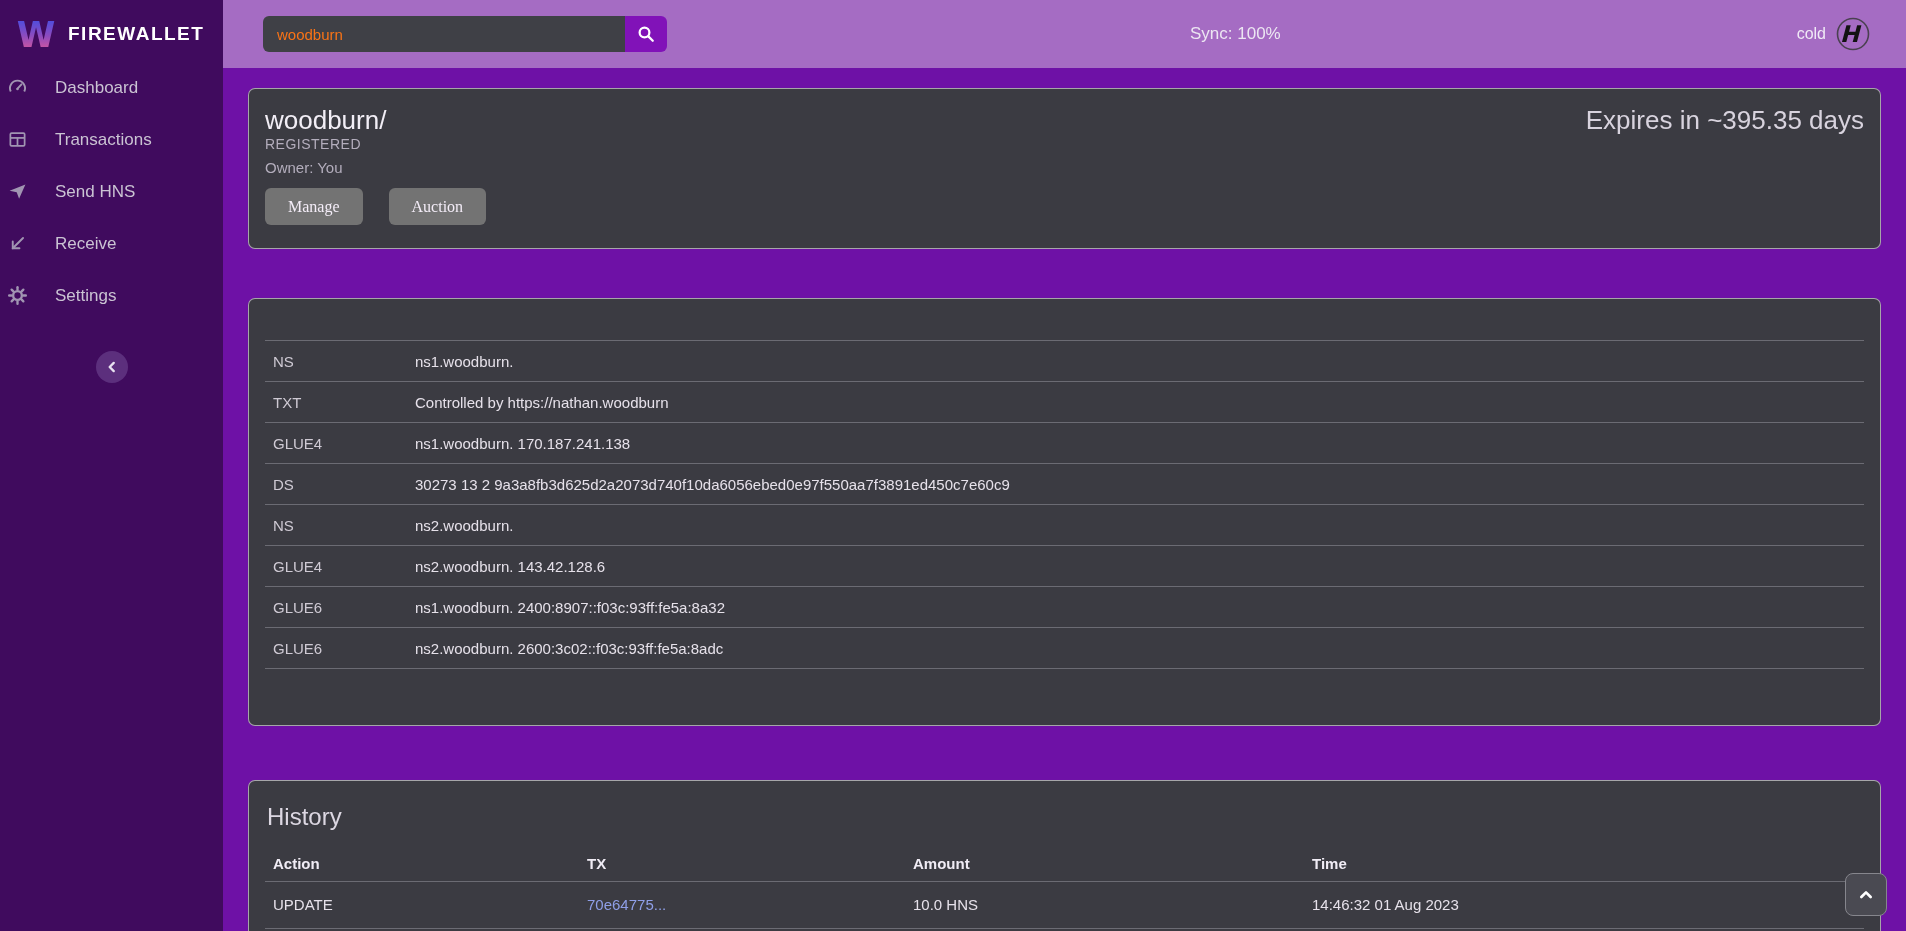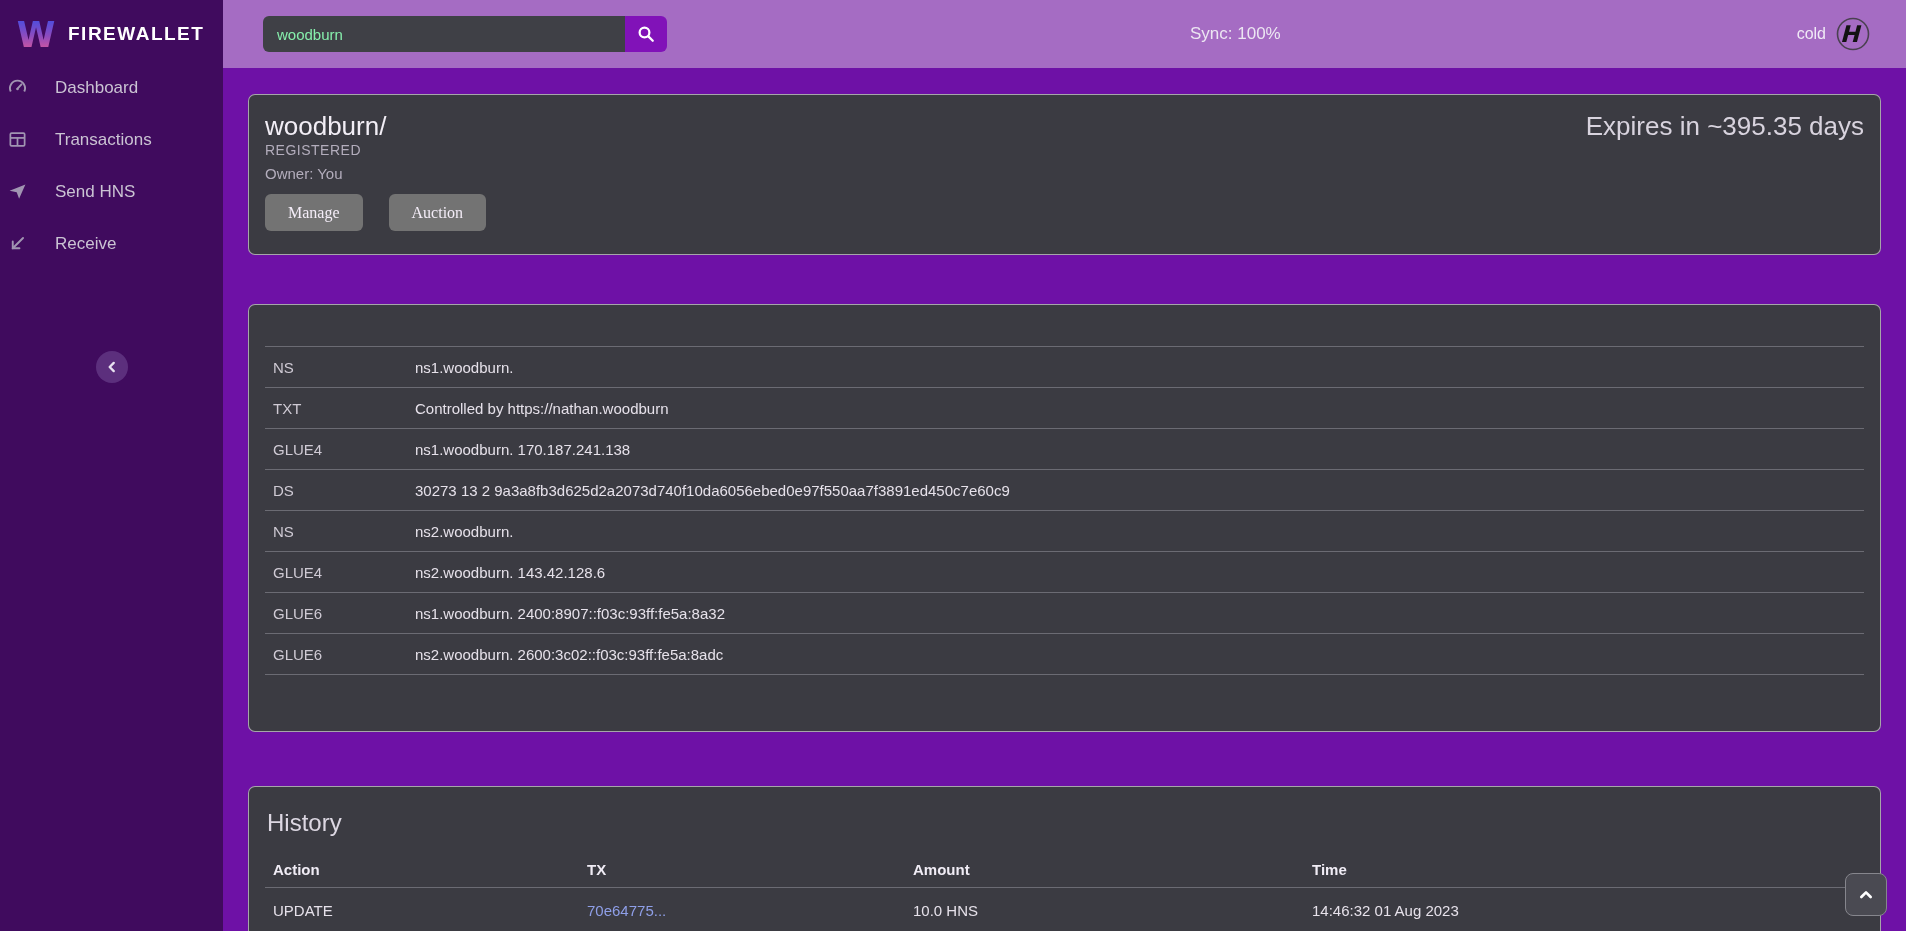--- a/index.html
+++ b/index.html
@@ -36,21 +36,21 @@
   }
 
   
   .topbar {
     position: absolute; left: 223px; top: 0; width: 1683px; height: 68px;
     background: #a56cc3; display: flex; align-items: center;
   }
   .search-group { display: flex; margin-left: 40px; height: 36px; }
   .search-input {
     width: 362px; height: 36px; background: #3f4046; border: none;
-    border-radius: 6px 0 0 6px; color: #86efac; font-size: 15px;
+    border-radius: 6px 0 0 6px; color: #f97316; font-size: 15px;
     padding: 8px 14px; outline: none; font-family: "Liberation Sans", sans-serif;
   }
   .search-btn {
     width: 42px; height: 36px; background: #8112b8; border: none;
     border-radius: 0 6px 6px 0; cursor: pointer;
     display: flex; align-items: center; justify-content: center;
   }
   .sync-label {
     position: absolute; left: 967px; top: 0; height: 68px;
     display: flex; align-items: center; color: #ece6f2; font-size: 17px;
@@ -58,21 +58,21 @@
   .wallet-group {
     position: absolute; right: 36px; top: 0; height: 68px;
     display: flex; align-items: center; gap: 10px;
   }
   .wallet-name { color: #f0eaf6; font-size: 16px; }
   .wallet-icon { width: 34px; height: 34px; display: block; }
 
   
   .main {
     position: absolute; left: 223px; top: 68px; width: 1683px; height: 863px;
-    padding: 26px 25px 0 25px; overflow: hidden;
+    padding: 20px 25px 0 25px; overflow: hidden;
   }
   .card {
     background: #3b3b42; border: 1px solid rgba(255,255,255,0.55);
     border-radius: 7px; color: #e9e4ef; padding: 14px 16px;
   }
   .card-domain { height: 161px; margin-bottom: 49px; display: flex; justify-content: space-between; }
   .card-dns { height: 428px; margin-bottom: 54px; }
   .card-history { height: 260px; }
 
   
@@ -156,20 +156,37 @@
       </svg>
       <span class="lbl">Send HNS</span>
     </div>
     <div class="nav-item">
       <svg class="nav-icon" viewBox="0 0 24 24" fill="none" stroke="#a195b2" stroke-width="2.4" stroke-linecap="round">
         <line x1="19" y1="5" x2="6" y2="18"></line>
         <polyline points="6,9.5 6,18 14.5,18" fill="none"></polyline>
       </svg>
       <span class="lbl">Receive</span>
     </div>
+    <div class="nav-item">
+      <svg class="nav-icon" viewBox="0 0 24 24" fill="none" stroke="#a195b2">
+        <circle cx="12" cy="12" r="5.5" stroke-width="3"></circle>
+        <g stroke-width="3" stroke-linecap="round">
+          <line x1="12" y1="1.5" x2="12" y2="4.5"></line>
+            <line x1="12" y1="19.5" x2="12" y2="22.5"></line>
+          <line x1="1.5" y1="12" x2="4.5" y2="12"></line>
+            <line x1="19.5" y1="12" x2="22.5" y2="12"></line>
+          <line x1="4.6" y1="4.6" x2="6.7" y2="6.7"></line>
+            <line x1="17.3" y1="17.3" x2="19.4" y2="19.4"></line>
+          <line x1="4.6" y1="19.4" x2="6.7" y2="17.3"></line>
+            <line x1="17.3" y1="6.7" x2="19.4" y2="4.6"></line>
+        </g>
+        <circle cx="12" cy="12" r="2" fill="#400b5e" stroke="none"></circle>
+      </svg>
+      <span class="lbl">Settings</span>
+    </div>
   </nav>
 
   <button class="collapse-btn">
     <svg width="14" height="14" viewBox="0 0 24 24" fill="none" stroke="#e8e2f0" stroke-width="4" stroke-linecap="round" stroke-linejoin="round">
       <polyline points="15,5 8,12 15,19"></polyline>
     </svg>
   </button>
 </aside>
 
 <header class="topbar">

